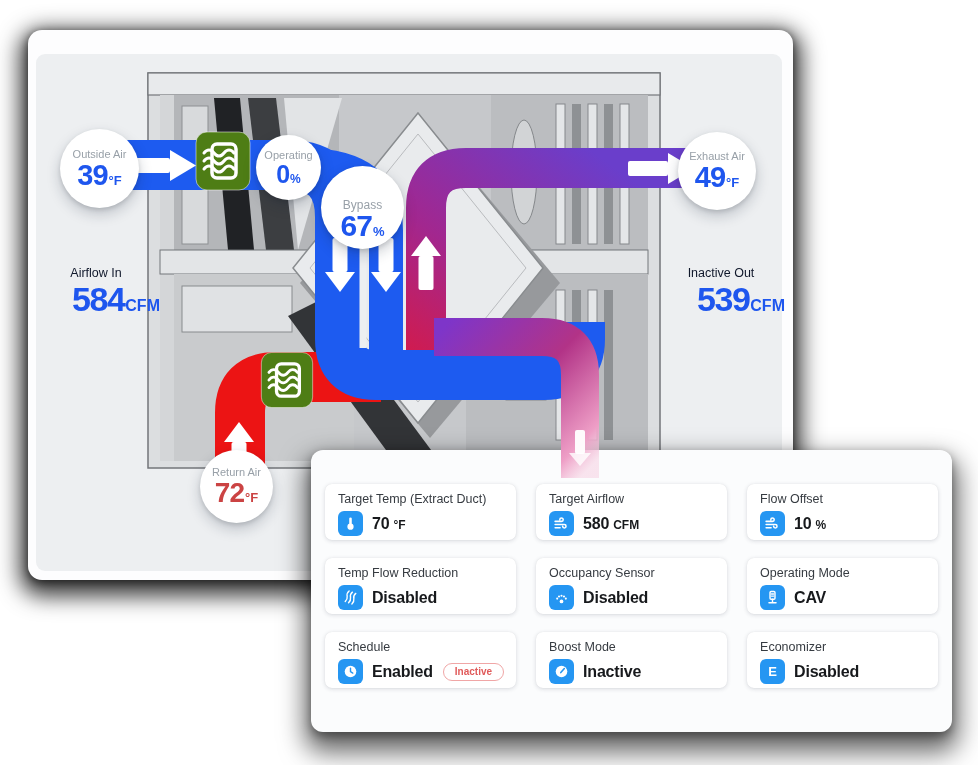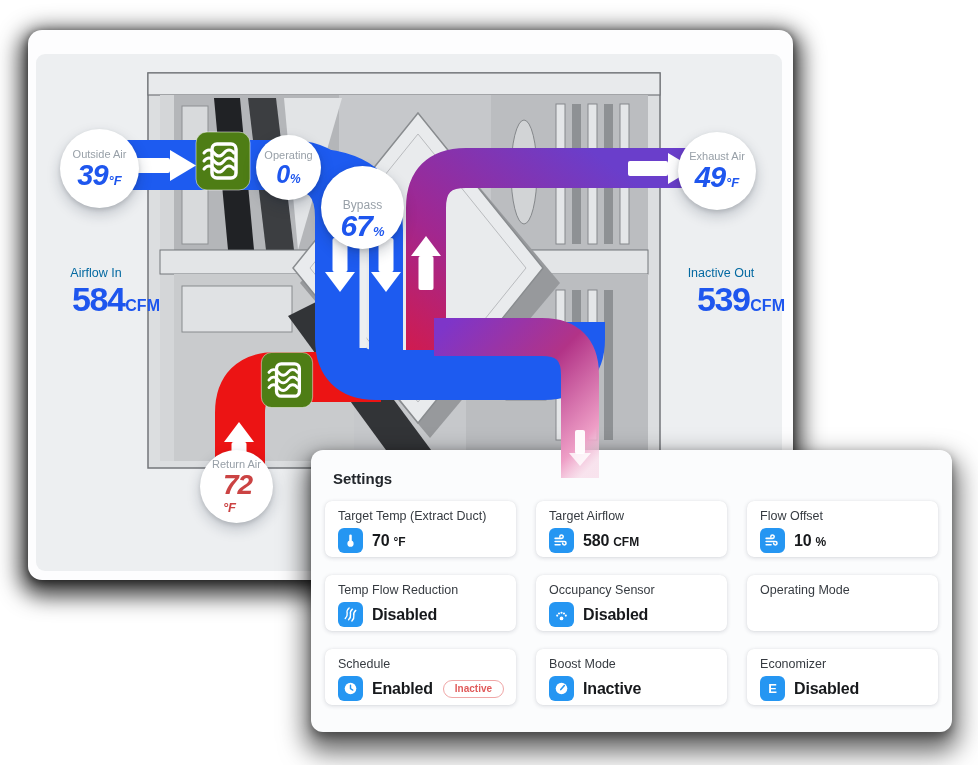--- a/index.html
+++ b/index.html
@@ -19,27 +19,27 @@
   .diagram-panel svg{position:absolute;left:0;top:0;}
 
   
   .node{
     position:absolute;background:#fff;border-radius:50%;
     box-shadow:0 6px 14px rgba(25,35,60,.22),0 2px 4px rgba(0,0,0,.12);
     display:flex;flex-direction:column;align-items:center;justify-content:center;
     z-index:12;text-align:left;
   }
   .node .nlabel{font-size:11px;color:#98a0a8;line-height:12px;}
-  .node .nval{display:flex;align-items:baseline;justify-content:center;color:#1e56ee;font-weight:bold;font-style:italic;}
+  .node .nval{display:flex;align-items:baseline;justify-content:center;color:#1e56ee;font-weight:bold;}
   .node .num{font-size:29px;letter-spacing:-1px;line-height:30px;}
   .node .unit{font-size:13px;margin-left:1px;}
-  .node.red .nval{color:#cb4343;flex-direction:column;}
+  .node.red .nval{color:#cb4343;}
 
   .metric{position:absolute;text-align:center;z-index:12;}
-  .metric .mlabel{font-size:12.5px;color:#0369a1;margin-bottom:2px;}
+  .metric .mlabel{font-size:12.5px;color:#0f172a;margin-bottom:2px;}
   .metric .mval{display:flex;align-items:baseline;justify-content:center;color:#1e56ee;font-weight:bold;padding-left:40px;}
   .metric .num{font-size:34px;letter-spacing:-1.5px;line-height:34px;}
   .metric .unit{font-size:16px;margin-left:1px;}
 
   
   #flow-overlay{position:absolute;left:0;top:0;z-index:30;pointer-events:none;}
 
   
   .settings-panel{
     position:absolute;left:311px;top:450px;width:641px;height:282px;
@@ -257,21 +257,20 @@
       </linearGradient>
     </defs>
     <path d="M 434 337 H 542 Q 580 337 580 375 V 478" fill="none" stroke="url(#gradSupplyOut)" stroke-width="38"></path>
     <g fill="#ffffff">
       <rect x="575" y="430" width="10" height="24" rx="2" opacity="0.95"></rect>
       <polygon points="569,453 591,453 580,466" opacity="0.8"></polygon>
     </g>
   </svg>
 
   <div class="settings-panel">
-    <div class="settings-title">Settings</div>
     <div class="cards-grid">
 
       <div class="set-card">
         <div class="clabel">Target Temp (Extract Duct)</div>
         <div class="crow">
           <span class="cicon">
             <svg width="17" height="17" viewBox="0 0 24 24">
                 <rect x="10.2" y="3.5" width="3.6" height="10" rx="1.8" fill="#fff"></rect>
                 <circle cx="12" cy="16.5" r="4.4" fill="#fff"></circle>
               </svg>
@@ -349,20 +348,34 @@
               </svg>
           </span>
           <span class="cval">
               <span class="v">Disabled</span>
             </span>
         </div>
       </div>
 
       <div class="set-card">
         <div class="clabel">Operating Mode</div>
+        <div class="crow">
+          <span class="cicon">
+            <svg width="17" height="17" viewBox="0 0 24 24" fill="none" stroke="#fff" stroke-width="2" stroke-linecap="round">
+                <rect x="8.5" y="3.5" width="7" height="11" rx="1.5"></rect>
+                <path d="M10.5 7 h3"></path>
+                <path d="M10.5 10 h3"></path>
+                <path d="M12 14.5 v3.5"></path>
+                <path d="M7 19.5 h10"></path>
+              </svg>
+          </span>
+          <span class="cval">
+              <span class="v">CAV</span>
+            </span>
+        </div>
       </div>
 
       <div class="set-card">
         <div class="clabel">Schedule</div>
         <div class="crow">
           <span class="cicon">
             <svg width="17" height="17" viewBox="0 0 24 24">
                 <circle cx="12" cy="12" r="8.2" fill="#fff"></circle>
                 <path d="M12 7.5 V12.3 L15.2 14.2" fill="none" stroke="#2596f2" stroke-width="2" stroke-linecap="round"></path>
               </svg>

